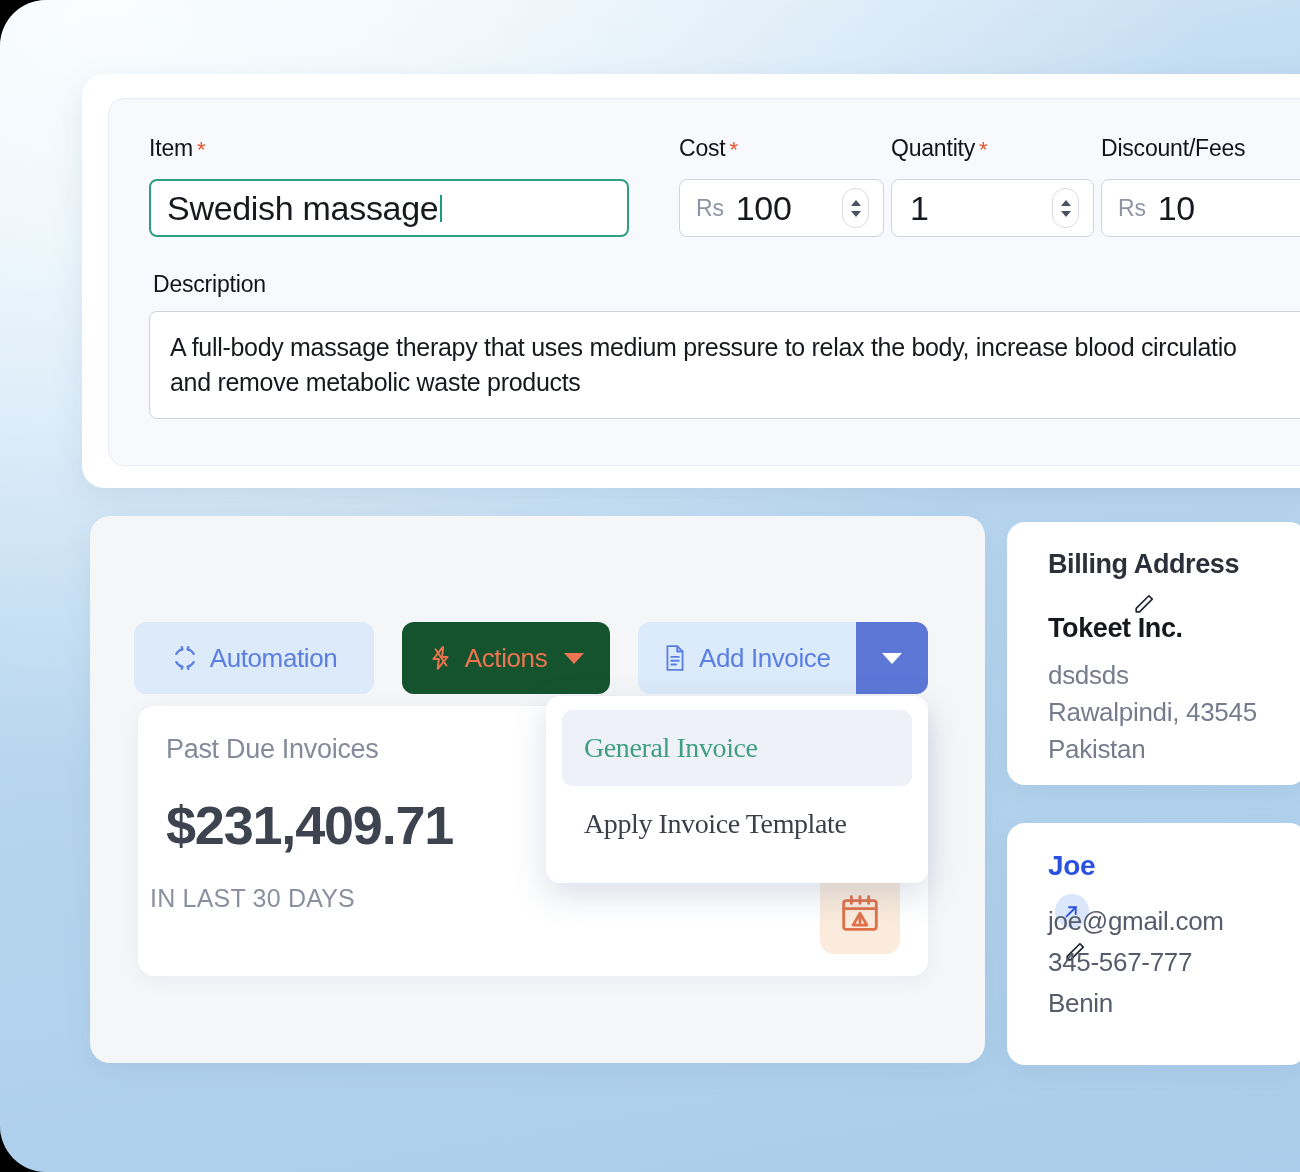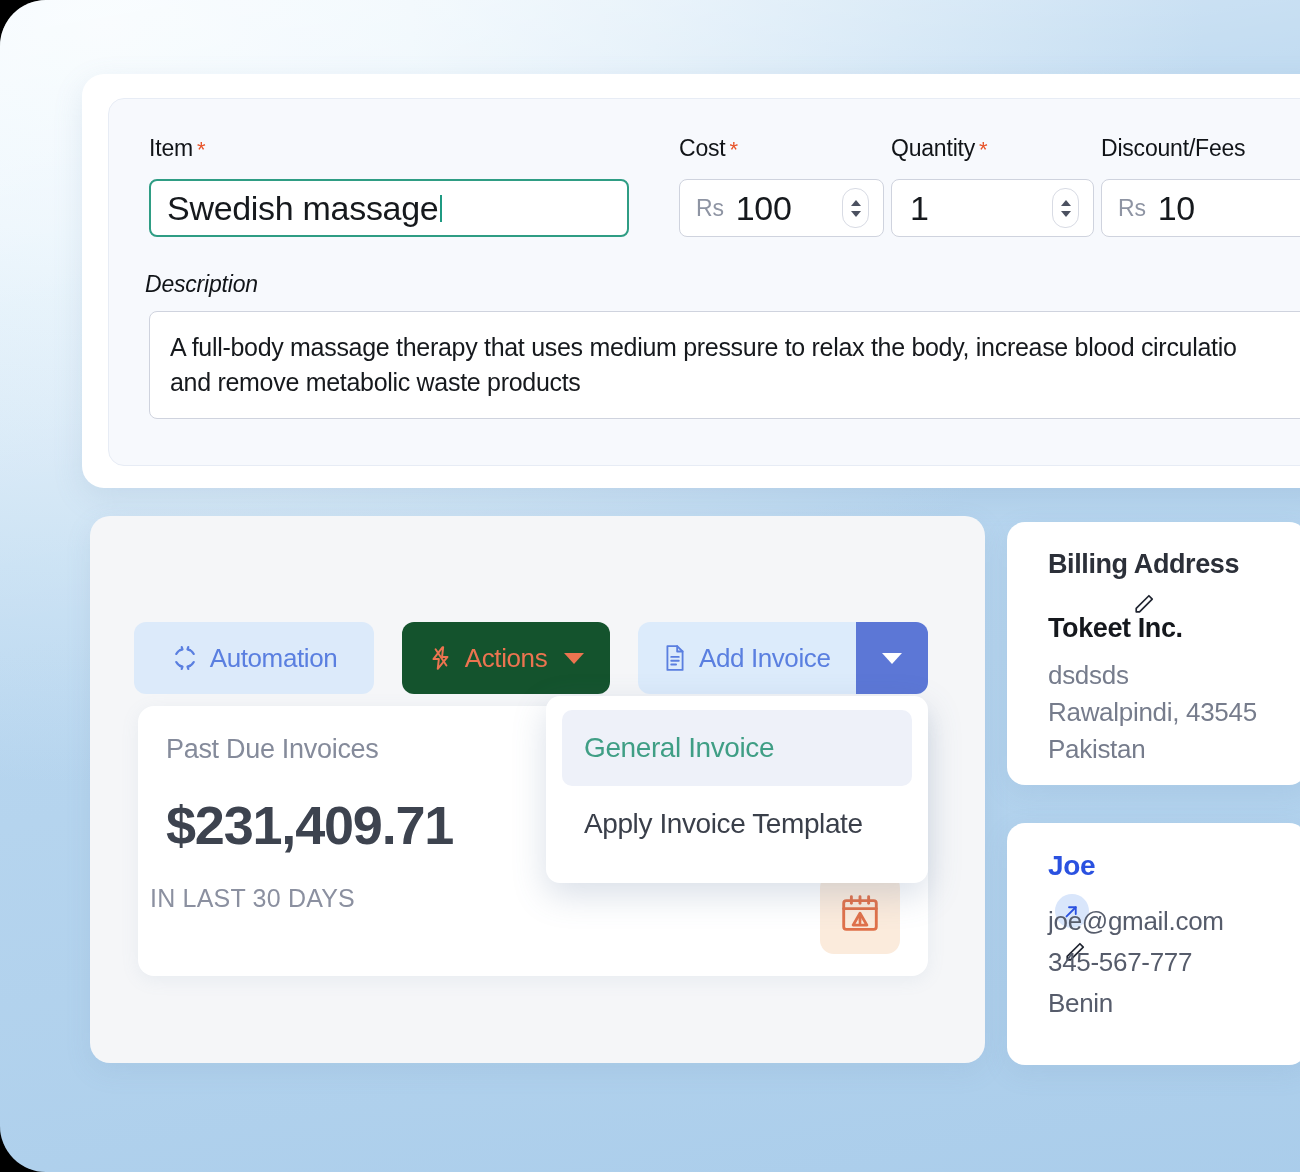--- a/index.html
+++ b/index.html
@@ -228,20 +228,21 @@
   }
   .dd-item {
     height: 76px;
     display: flex;
     align-items: center;
     padding-left: 22px;
     border-radius: 10px;
     font-size: 28px;
     letter-spacing: -0.4px;
     cursor: pointer;
+    font-family: Liberation Serif, serif;
   }
   .dd-item.active {
     background: #eef1f9;
     color: #3f9e85;
   }
   .dd-item.normal {
     color: #3a3f4a;
   }
 
   
@@ -395,21 +396,21 @@
       </div>
 
       <div class="field-label" style="left:992px; top:36px;">
         <span>Discount/Fees</span>
       </div>
       <div class="input-box" style="left:992px; top:80px; width:263px; height:58px;">
         <span class="prefix">Rs</span>
         <span class="input-text">10</span>
       </div>
 
-      <div class="field-label" style="left:36px; top:172px;font-style:italic;">
+      <div class="field-label" style="left:44px; top:172px;">
         <span>Description</span>
       </div>
       <div id="desc-box">
         <div id="desc-text">A full-body massage therapy that uses medium pressure to relax the body, increase blood circulatio
 and remove metabolic waste products</div>
       </div>
     </div>
   </div>
 
   <div id="main-panel">

